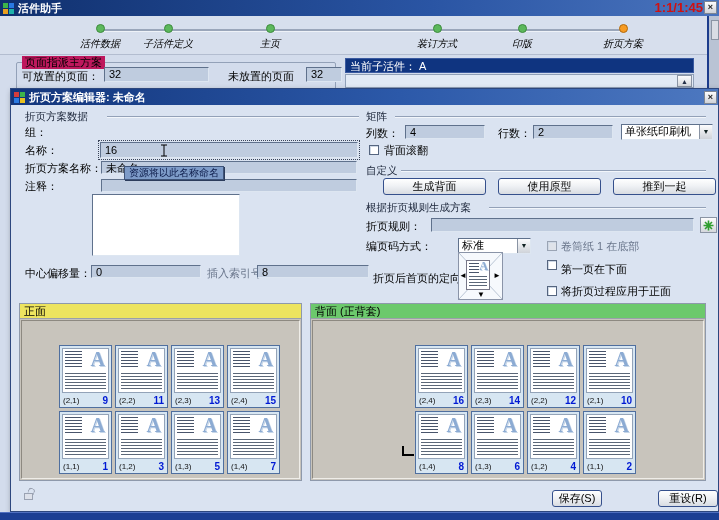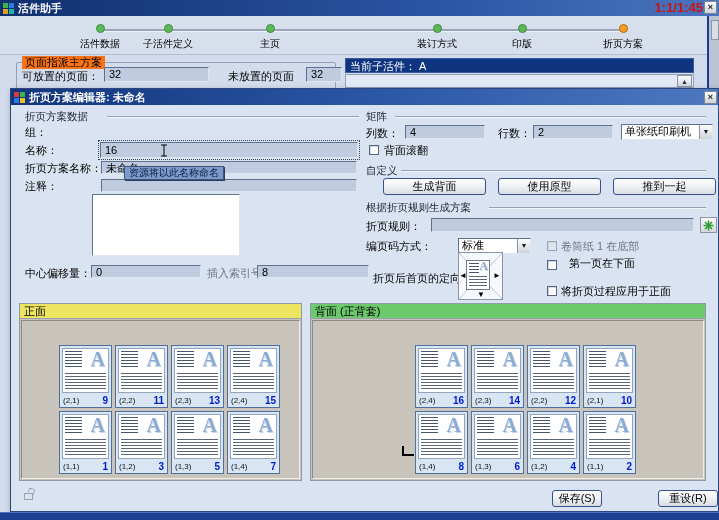--- a/index.html
+++ b/index.html
@@ -17,21 +17,21 @@
           display:flex; align-items:center; color:#fff; font-weight:bold; font-size:11px; }
   .appicon { width:11px; height:11px; margin:0 4px 0 3px; display:grid; grid-template-columns:5px 5px; grid-template-rows:5px 5px; gap:1px; }
   .appicon i { display:block; }
   .xbtnsm { position:absolute; width:13px; height:13px; top:1px;
             background:linear-gradient(#fdfdfd,#cfd2d8); border:1px solid #7d8694;
             font-size:9px; line-height:10px; text-align:center; color:#222; font-weight:bold; }
 
   
   #wizard { position:absolute; left:0; top:16px; width:719px; height:39px; background:#d7dfed; border-bottom:1px solid #b3bdd0; }
   .wizline { position:absolute; top:13px; height:2px; background:#9aa6ba; box-shadow:0 1px 0 #eef2f8; }
-  .step { position:absolute; top:4px; transform:translateX(-50%); text-align:left; }
+  .step { position:absolute; top:4px; transform:translateX(-50%); text-align:left;font-style:italic; }
   .dot { width:9px; height:9px; border-radius:50%; margin:4px auto 4px; }
   .dot.done { background:#5cb85c; border:1px solid #3d8b3d; }
   .dot.cur  { background:#f79b22; border:1px solid #b06a10; }
   .step .slbl { font-size:10px; color:#000; white-space:nowrap; }
 
   
   .gline { position:absolute; height:1px; background:#93a1b8; box-shadow:0 1px 0 #f2f6fb; }
   .grplbl { position:absolute; font-size:10.5px; color:#1a2438; white-space:nowrap; }
 
   
@@ -141,21 +141,21 @@
       <div class="dot done"></div>
       <div class="slbl">印版</div>
     </div>
     <div class="step" style="left:623px;">
       <div class="dot cur"></div>
       <div class="slbl">折页方案</div>
     </div>
   </div>
 
   <div class="abs" style="left:16px; top:62px; width:320px; height:60px; border:1px solid #93a1b8; border-radius:2px;"></div>
-  <span class="lbl" style="left:22px; top:56px; background:#f97316; padding:0 3px;">页面指派主方案</span>
+  <span class="lbl" style="left:22px; top:56px; background:#be185d; padding:0 3px;">页面指派主方案</span>
   <span class="lbl" style="left:22px; top:70px;text-align:center;">可放置的页面：</span>
   <div class="sfield" style="left:104px; top:67px; width:105px; height:15px;">32</div>
   <span class="lbl" style="left:228px; top:70px;">未放置的页面</span>
   <div class="sfield" style="left:306px; top:67px; width:36px; height:15px;">32</div>
 
   <div class="abs" style="left:345px; top:58px; width:349px; height:15px; background:#0f3480; color:#fff; font-size:11px; line-height:15px; padding-left:4px; border:1px solid #3a5aa0;">当前子活件： A</div>
   <div class="abs" style="left:345px; top:74px; width:349px; height:14px; background:#e2eaf5; border:1px solid #90a0b8;"></div>
   <div class="gbtn" style="left:677px; top:75px; width:15px; height:12px; font-size:7px; line-height:11px;">▲</div>
 
   <div class="abs" style="left:707px; top:16px; width:12px; height:72px; background:#b9c3d4; border-left:2px solid #1c3c8c;">
@@ -249,21 +249,21 @@
         <div class="tlines"></div>
         <span class="tA">A</span>
         <div class="tlines2"></div>
       </div>
       <span class="oarrow" style="left:0; top:19px;">◄</span>
       <span class="oarrow" style="right:1px; top:19px;">►</span>
       <span class="oarrow" style="left:18px; bottom:0;">▼</span>
     </div>
 
     <div class="cb" style="left:536px; top:171px;"></div>
-    <span class="lbl" style="left:550px; top:168px;margin-left:8px;">第一页在下面</span>
+    <span class="lbl" style="left:550px; top:174px;">第一页在下面</span>
     <div class="cb" style="left:536px; top:197px;"></div>
     <span class="lbl" style="left:550px; top:196px;">将折页过程应用于正面</span>
 
     <div class="panel" style="left:8px; top:214px; width:283px; height:178px;">
       <div class="phead" style="background:#ede45f;">正面</div>
       <div class="pbody">
         <div class="pgrid" id="front-grid" style="left:37px; top:24px;">
             <div class="thumb">
     <div class="tpage">
       <div class="tlines"></div>

